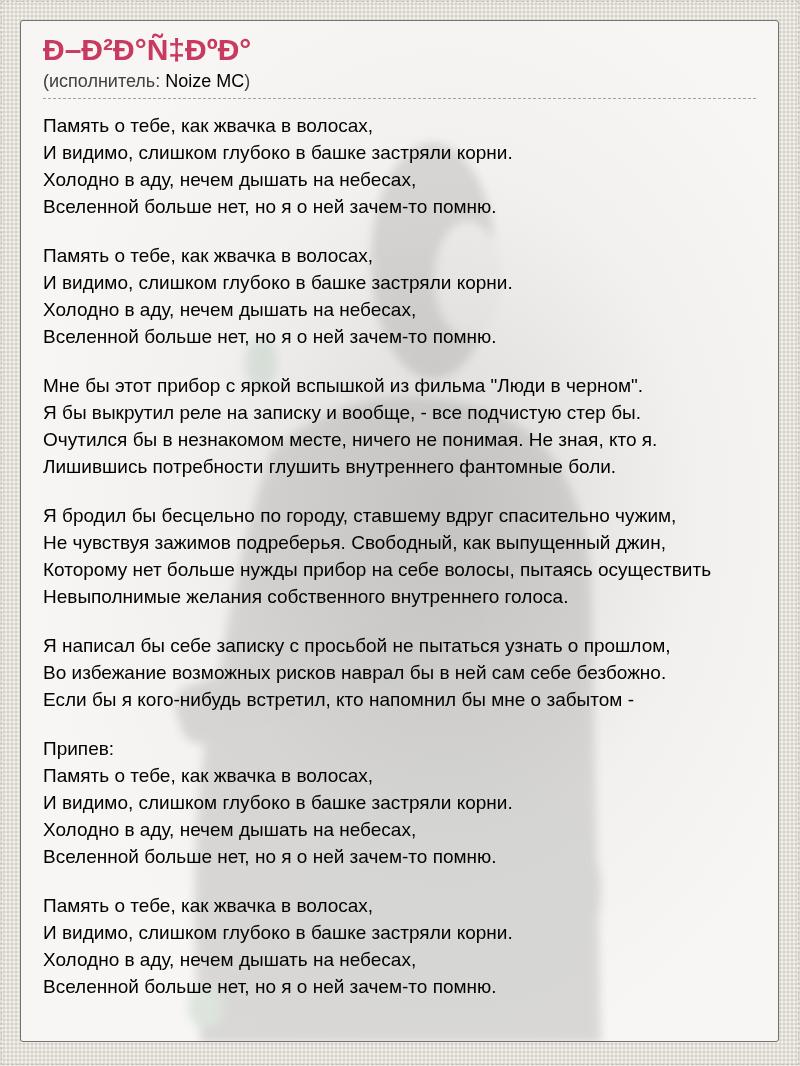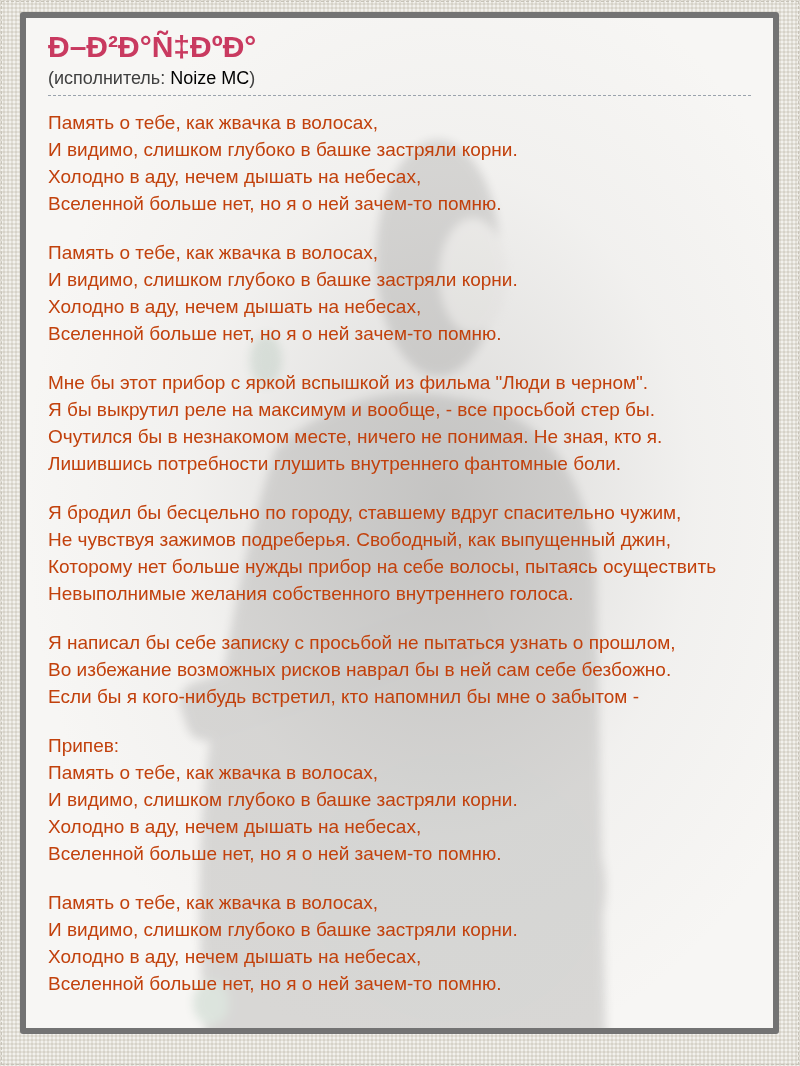--- a/index.html
+++ b/index.html
@@ -12,23 +12,23 @@
       radial-gradient(rgba(178,172,158,.28) 1px, transparent 1px);
     background-size:4px 4px;
     background-position:0 0, 2px 2px;
   }
   .page-dashed-border{
     position:absolute;inset:1px;
     border:1px dashed #c7c3b8;
     pointer-events:none;
   }
   .card{
-    position:absolute;left:20px;top:12px;width:759px;height:1022px;
+    position:absolute;left:20px;top:20px;width:759px;height:1022px;
     background:#f7f6f4;
-    border:6px solid #737373;
+    border:1px solid #737373;
     border-radius:3px;
     box-sizing:border-box;
     overflow:hidden;
   }
   .photo-layer{
     position:absolute;inset:0;
     opacity:.14;
     filter:blur(5px);
     pointer-events:none;
   }
@@ -52,21 +52,21 @@
   }
   .artist-link{
     color:#000000;text-decoration:none;cursor:pointer;
   }
   .header-sep{
     border-bottom:1px dashed #9aa3ad;
     margin-top:6px;
   }
   .lyrics{
     margin-top:13px;
-    font-size:19px;line-height:27px;color:#c2410c;
+    font-size:19px;line-height:27px;color:#000000;
   }
   .stanza{margin:0 0 22px 0;}
   .lyric-line{white-space:nowrap;}
 </style>
 </head>
 <body>
 
 <div class="page-dashed-border"></div>
 
 <div class="card">
@@ -100,21 +100,21 @@
           <div class="lyric-line">Вселенной больше нет, но я о ней зачем-то помню.</div>
         </div>
         <div class="stanza">
           <div class="lyric-line">Память о тебе, как жвачка в волосах,</div>
           <div class="lyric-line">И видимо, слишком глубоко в башке застряли корни.</div>
           <div class="lyric-line">Холодно в аду, нечем дышать на небесах,</div>
           <div class="lyric-line">Вселенной больше нет, но я о ней зачем-то помню.</div>
         </div>
         <div class="stanza">
           <div class="lyric-line">Мне бы этот прибор с яркой вспышкой из фильма "Люди в черном".</div>
-          <div class="lyric-line">Я бы выкрутил реле на максимум и вообще, - все просьбой стер бы.</div>
+          <div class="lyric-line">Я бы выкрутил реле на записку и вообще, - все подчистую стер бы.</div>
           <div class="lyric-line">Очутился бы в незнакомом месте, ничего не понимая. Не зная, кто я.</div>
           <div class="lyric-line">Лишившись потребности глушить внутреннего фантомные боли.</div>
         </div>
         <div class="stanza">
           <div class="lyric-line">Я бродил бы бесцельно по городу, ставшему вдруг спасительно чужим,</div>
           <div class="lyric-line">Не чувствуя зажимов подреберья. Свободный, как выпущенный джин,</div>
           <div class="lyric-line">Которому нет больше нужды прибор на себе волосы, пытаясь осуществить</div>
           <div class="lyric-line">Невыполнимые желания собственного внутреннего голоса.</div>
         </div>
         <div class="stanza">

